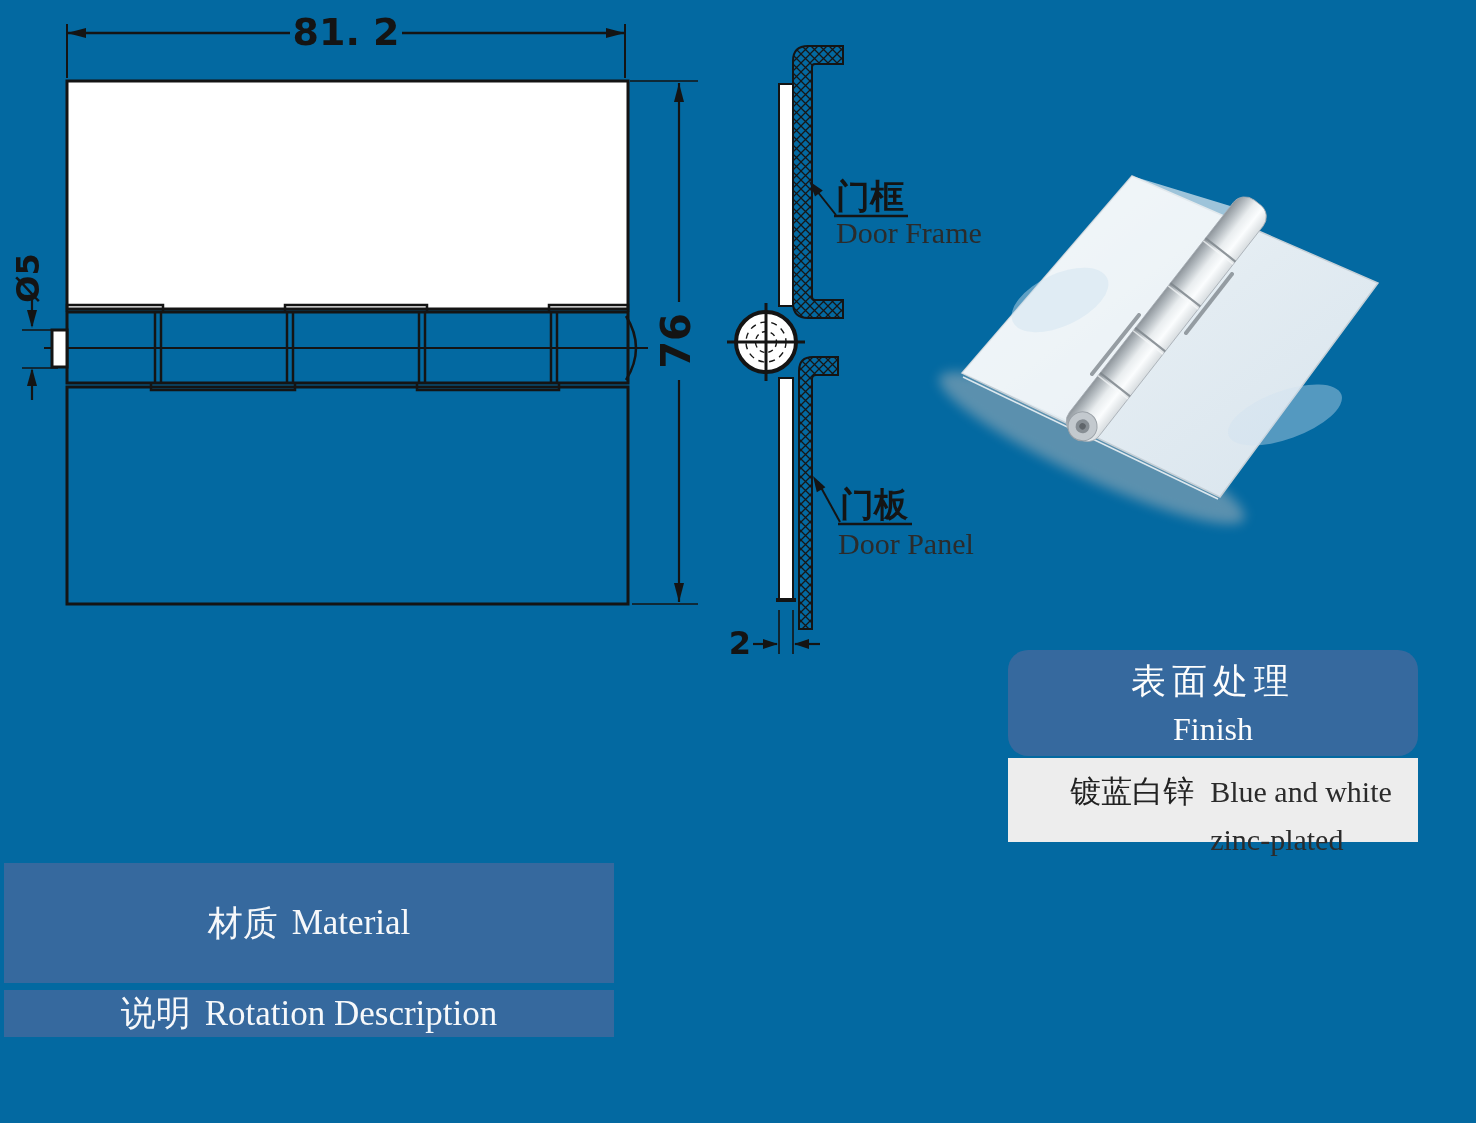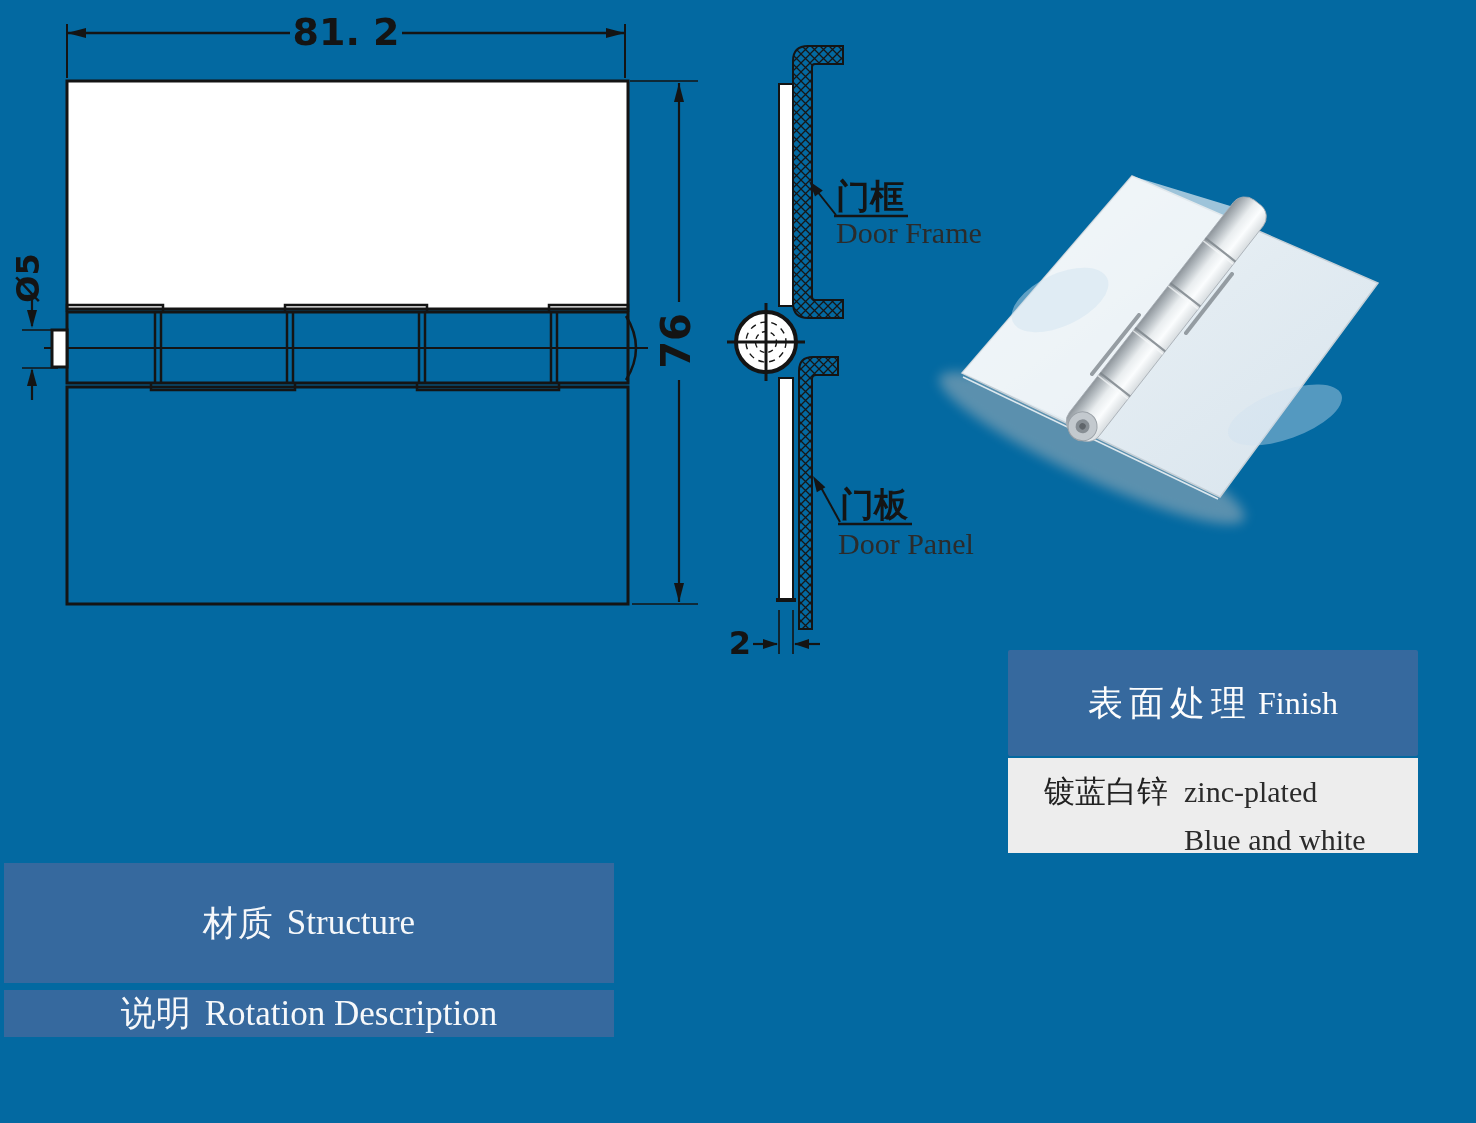--- a/index.html
+++ b/index.html
@@ -8,26 +8,26 @@
   svg{position:absolute;overflow:visible;}
   .front-svg{left:0;top:0;}
   .side-svg{left:690px;top:10px;}
   .photo-svg{left:930px;top:150px;}
 
   .dim-text{font-family:"DejaVu Sans",sans-serif;font-weight:bold;fill:#141414;}
   .cjk-label{font-family:"Liberation Sans",sans-serif;font-weight:bold;fill:#141414;}
   .en-label{font-family:"Liberation Serif",serif;fill:#2b2b2b;}
 
   .finish-panel{position:absolute;left:1008px;top:650px;width:410px;}
-  .finish-header{height:106px;background:#36699e;border-radius:2px;color:#fdfdfd;
-    display:flex;flex-direction:row;align-items:center;justify-content:center;gap:6px;}
+  .finish-header{height:106px;background:#36699e;border-radius:20px;color:#fdfdfd;
+    display:flex;flex-direction:column;align-items:center;justify-content:center;gap:6px;}
   .finish-title-cn{font-size:35px;letter-spacing:6px;}
   .finish-title-en{font-size:32px;text-align:center;}
-  .finish-body{margin-top:2px;height:95px;background:#ededed;display:flex;
-    align-items:flex-start;padding:10px 0 0 36px;box-sizing:border-box;gap:16px;}
+  .finish-body{margin-top:2px;height:84px;background:#ededed;display:flex;
+    align-items:flex-start;padding:10px 0 0 36px;box-sizing:border-box;gap:16px;justify-content:center;}
   .finish-value-cn{font-size:31px;color:#222;line-height:48px;}
   .finish-value-en{font-size:30px;color:#2b2b2b;line-height:48px;}
 
   .spec-table{position:absolute;left:4px;top:863px;width:1414px;display:flex;
     flex-direction:column;gap:7px;}
   .spec-row{display:flex;gap:7px;}
   .spec-row.r1{height:120px;}
   .spec-row.r2{height:118px;flex-direction:column;}
   .spec-label-cell{width:610px;background:#36699e;color:#f6f8fa;display:flex;
     align-items:center;justify-content:center;gap:14px;font-size:35px;}
@@ -187,31 +187,31 @@
   </svg>
 
   <div class="finish-panel">
     <div class="finish-header">
       <div class="finish-title-cn">表面处理</div>
       <div class="finish-title-en">Finish</div>
     </div>
     <div class="finish-body">
       <span class="finish-value-cn">镀蓝白锌</span>
       <div class="finish-value-en">
+        <div>Blue and white</div>
         <div>zinc-plated</div>
-        <div>Blue and white</div>
       </div>
     </div>
   </div>
 
   <div class="spec-table">
     <div class="spec-row r1">
       <div class="spec-label-cell">
         <span>材质</span>
-        <span>Structure</span>
+        <span>Material</span>
       </div>
     </div>
     <div class="spec-row r2">
       <div class="spec-label-cell">
         <span>说明</span>
         <span>Rotation Description</span>
       </div>
     </div>
   </div>
 

